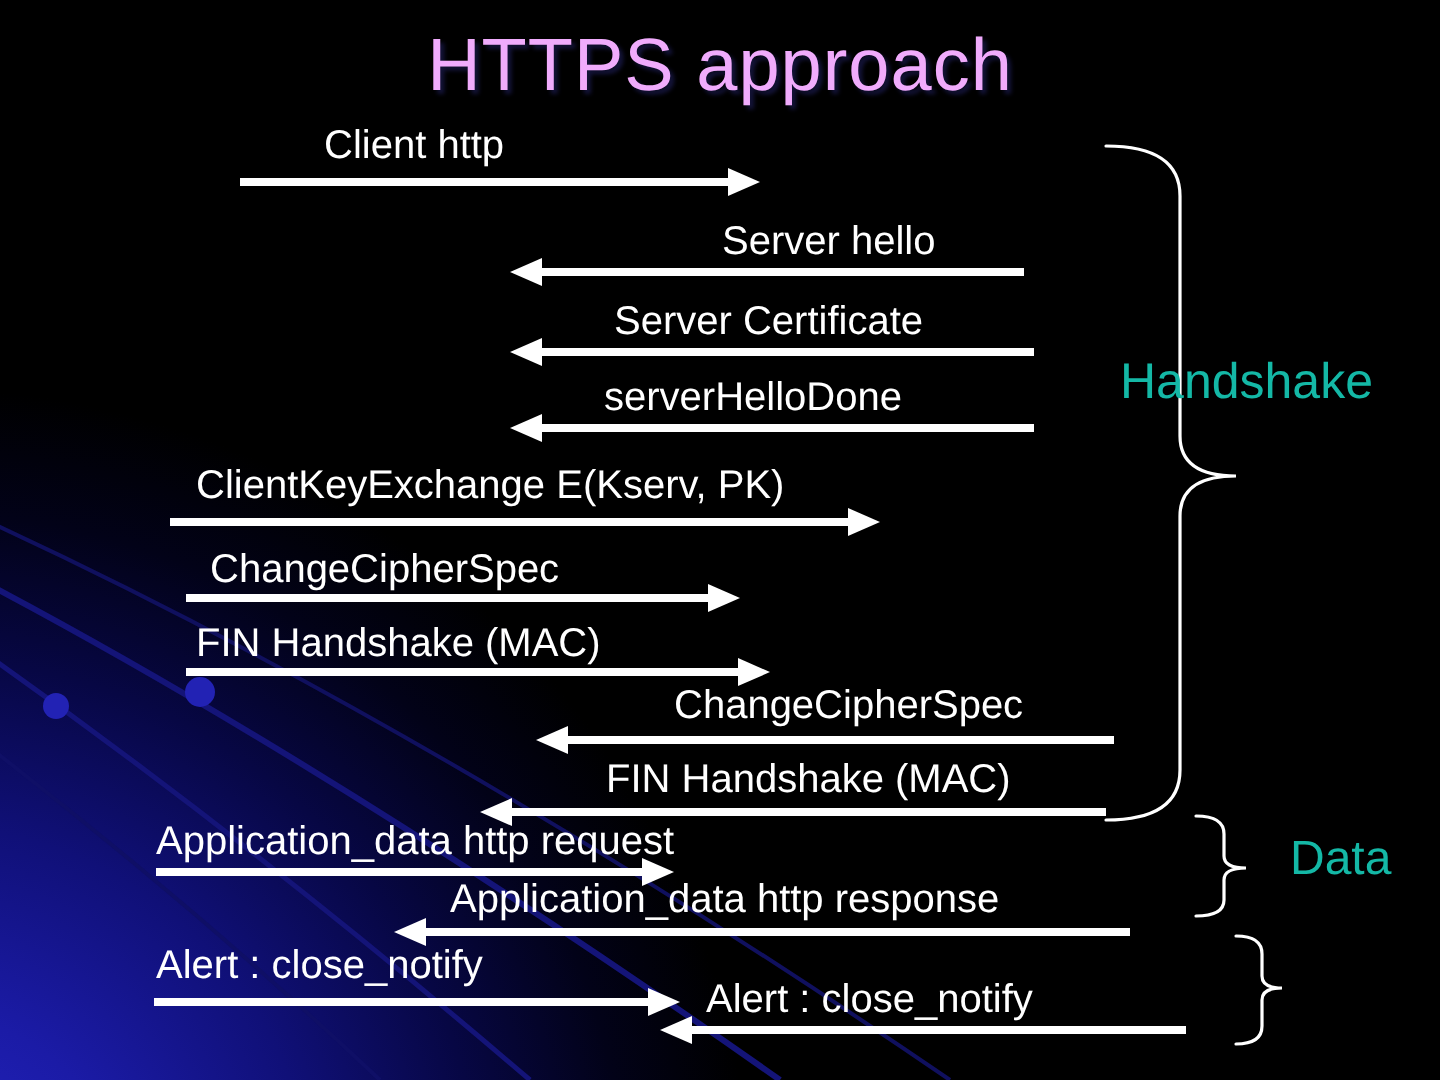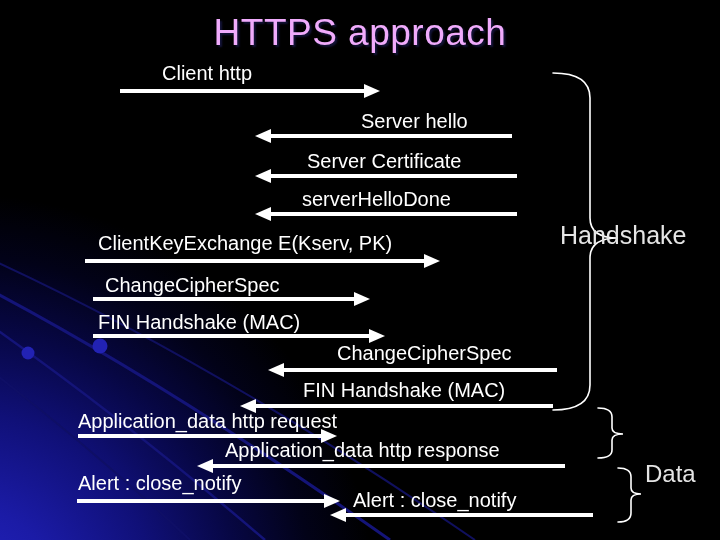--- a/index.html
+++ b/index.html
@@ -56,21 +56,21 @@
   .a7{left:93px;top:334px;width:276px;}
   .a8{left:284px;top:368px;width:273px;}
   .a9{left:256px;top:404px;width:297px;}
   .a10{left:78px;top:434px;width:243px;}
   .a11{left:213px;top:464px;width:352px;}
   .a12{left:77px;top:499px;width:247px;}
   .a13{left:346px;top:513px;width:247px;}
 
   #brace-art{position:absolute;left:0;top:0;z-index:2;}
   .phase{
-    position:absolute;color:#e5e5e5;white-space:nowrap;z-index:3;margin-top:44px;
+    position:absolute;color:#14b8a6;white-space:nowrap;z-index:3;
   }
   .p-handshake{left:560px;top:177px;font-size:25px;}
   .p-data{left:645px;top:416px;font-size:24px;}
   .p-close{left:637px;top:480px;font-size:24px;}
 </style>
 </head>
 <body>
 
 <div id="slide">
 

